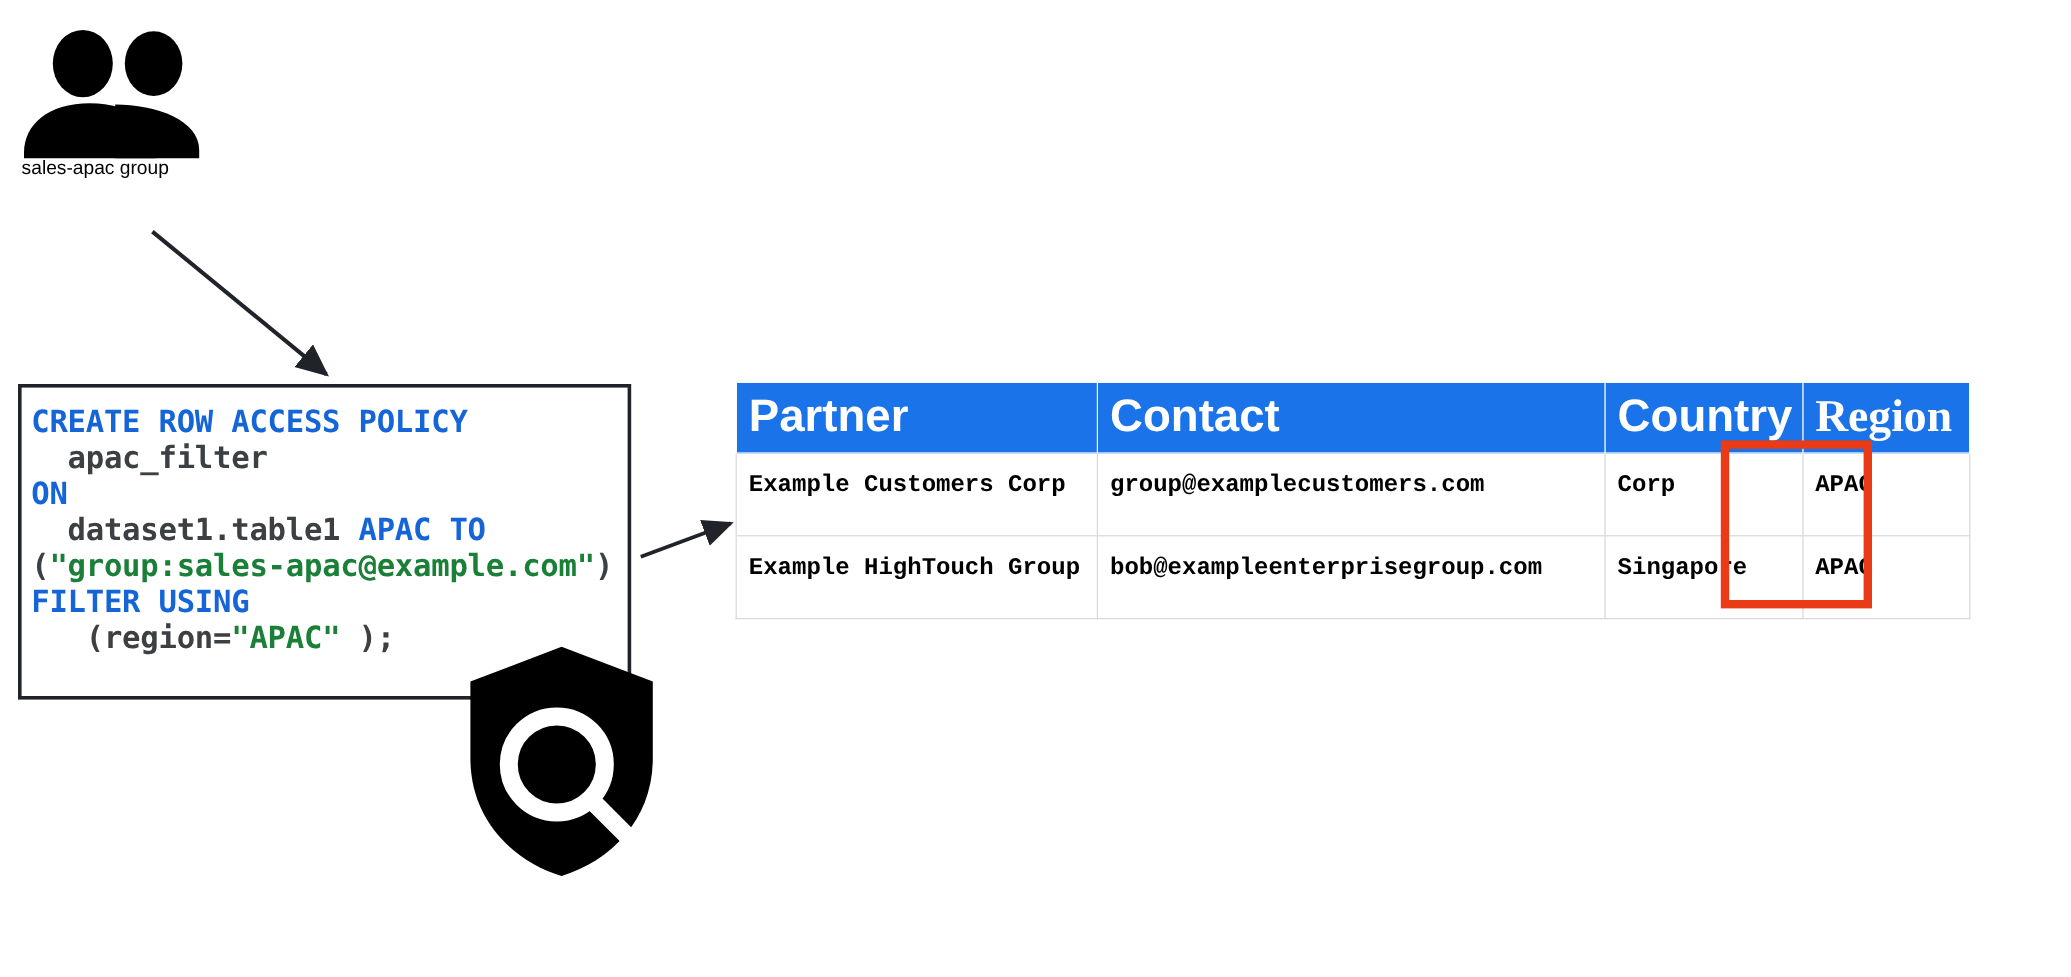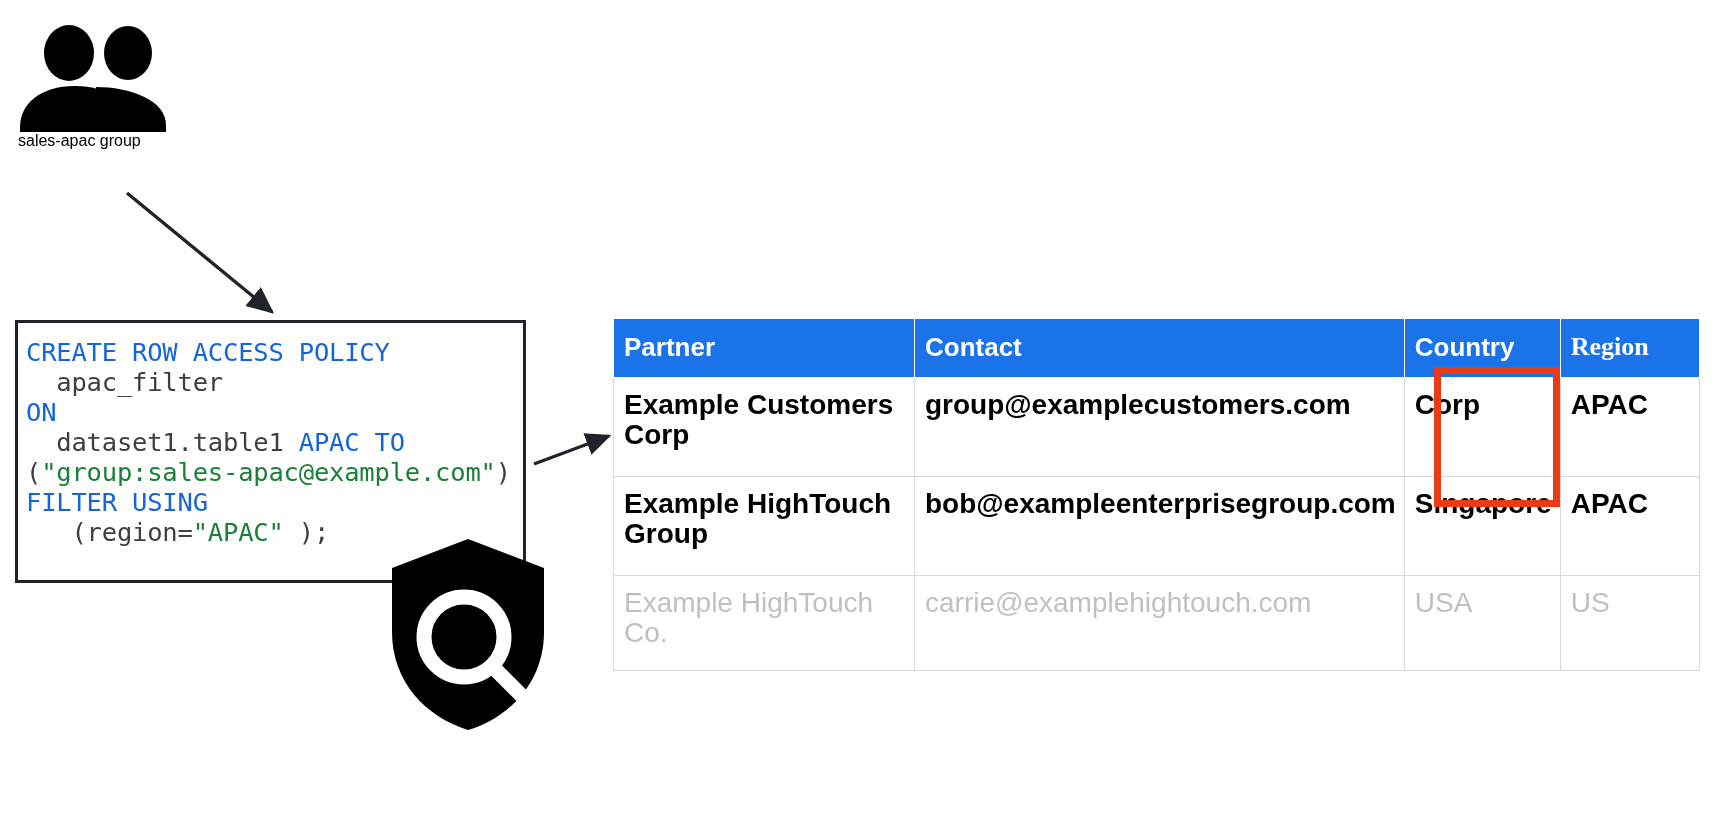--- a/index.html
+++ b/index.html
@@ -44,20 +44,21 @@
     position: absolute;
     left: 15px;
     top: 320px;
     width: 511px;
     height: 263px;
     border: 3px solid #20232a;
     background: #ffffff;
     box-sizing: border-box;
     padding: 14px 10px 10px 8px;
     z-index: 3;
+    font-weight: bold;
   }
   #code-text {
     font-family: "DejaVu Sans Mono", "Liberation Mono", monospace;
     font-size: 25.5px;
     line-height: 30px;
     white-space: pre;
     margin: 0;
     color: #3c4043;
     letter-spacing: -0.2px;
   }
@@ -80,34 +81,35 @@
     position: absolute;
     left: 613px;
     top: 318px;
     border-collapse: collapse;
     table-layout: fixed;
     z-index: 2;
   }
   #partner-table th {
     background: #1a73e8;
     color: #ffffff;
-    font-size: 26px;
+    font-size: 38px;
     font-weight: bold;
     text-align: left;
     padding: 11px 8px 13px 10px;
     border: 1px solid #ffffff;
     white-space: nowrap;
     line-height: 34px;
   }
   #partner-table td {
-    font-size: 28px;
+    font-size: 20px;
     padding: 12px 8px 26px 10px;
     border: 1px solid #d6d8da;
     vertical-align: top;
     line-height: 30px;
+    font-family: Liberation Mono, monospace;
   }
   #partner-table tr.active td {
     color: #000000;
     font-weight: bold;
   }
   #partner-table tr.dim td {
     color: #bdc1c6;
     font-weight: normal;
   }
   .col-partner { width: 282px; }
@@ -184,22 +186,16 @@
       <td>group@examplecustomers.com</td>
       <td>Corp</td>
       <td>APAC</td>
     </tr>
     <tr class="active">
       <td>Example HighTouch Group</td>
       <td>bob@exampleenterprisegroup.com</td>
       <td>Singapore</td>
       <td>APAC</td>
     </tr>
-    <tr class="dim">
-      <td>Example HighTouch Co.</td>
-      <td>carrie@examplehightouch.com</td>
-      <td>USA</td>
-      <td>US</td>
-    </tr>
   </tbody>
 </table>
 
 <div id="region-highlight"></div>
 
 </body></html>

